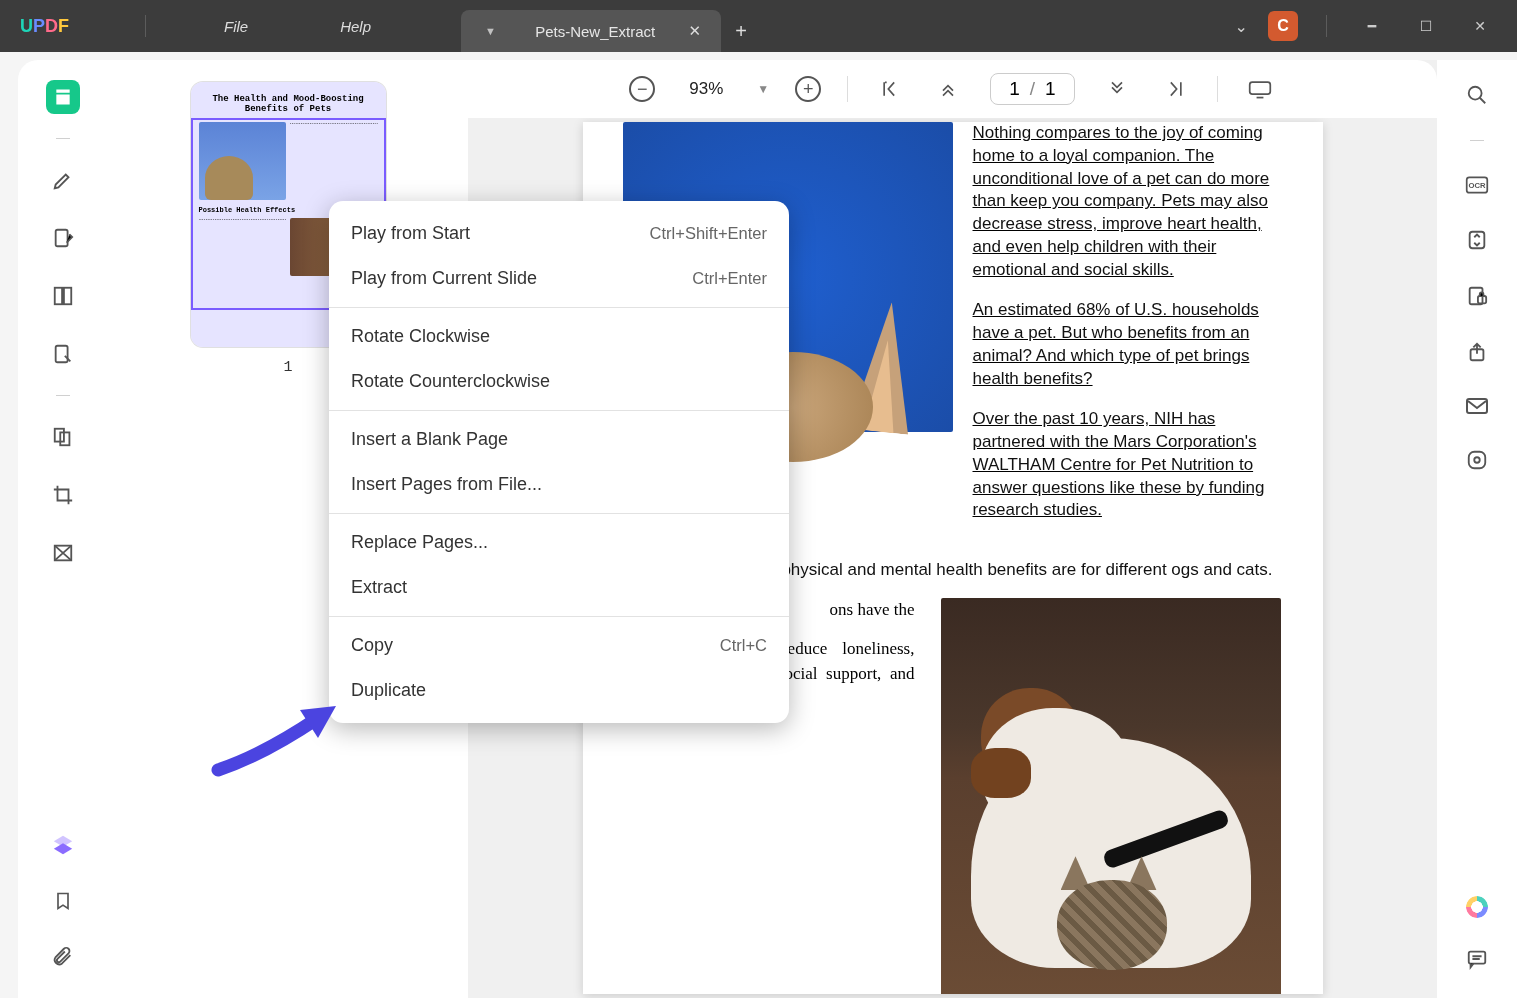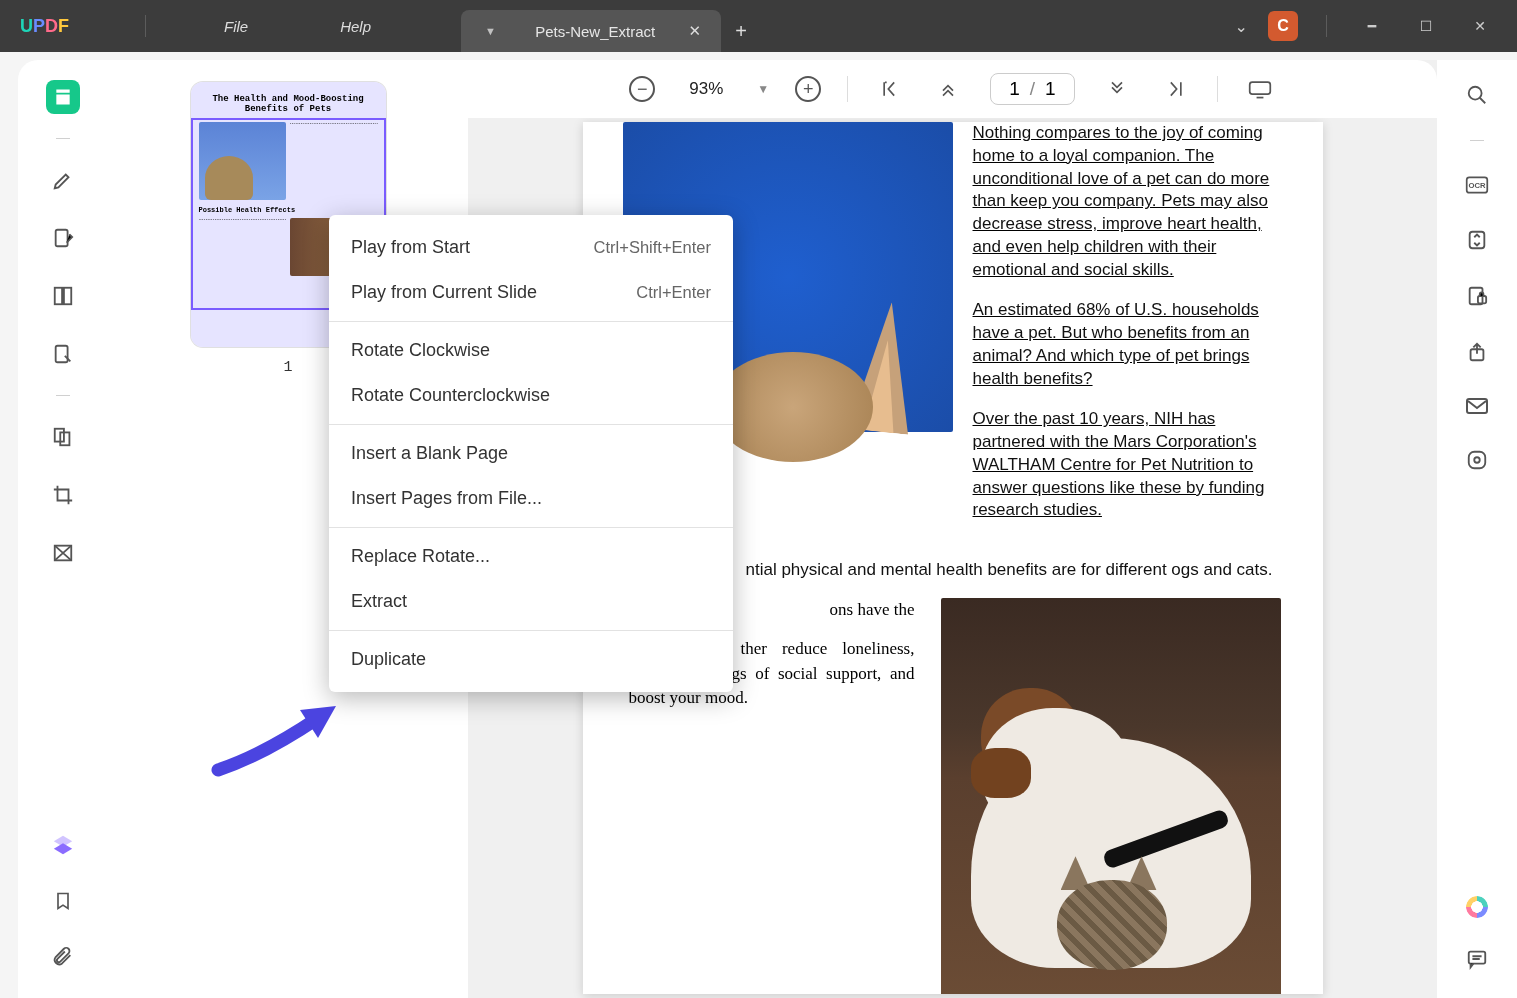--- a/index.html
+++ b/index.html
@@ -102,22 +102,22 @@
   .sidebar-right .sr-small-div { width:14px; height:1px; background:#d0d0d0; }
   .sidebar-right .sr-bottom { margin-top:auto; padding-bottom:28px; display:flex; flex-direction:column; gap:30px; align-items:center; }
   .sr-logo { width:22px; height:22px; border-radius:50%;
     background: conic-gradient(#4cd1bd 0 25%, #7b8bff 25% 50%, #ff7aa0 50% 75%, #ffd166 75% 100%);
     mask: radial-gradient(circle, transparent 36%, #000 38%);
     -webkit-mask: radial-gradient(circle, transparent 36%, #000 38%);
   }
 
   
   .context-menu {
-    position:absolute; left:329px; top:215px; width:404px; background:#fff;
-    border-radius:6px; box-shadow:0 6px 26px rgba(0,0,0,.28); padding:10px 0;
+    position:absolute; left:329px; top:201px; width:460px; background:#fff;
+    border-radius:14px; box-shadow:0 6px 26px rgba(0,0,0,.28); padding:10px 0;
     z-index:500;
   }
   .cm-item {
     display:flex; align-items:center; justify-content:space-between; padding:12px 22px;
     font-size:18px; color:#333; cursor:pointer;
   }
   .cm-shortcut { color:#666; font-size:16.5px; }
   .cm-div { height:1px; background:#e2e2e2; margin:6px 0; }
 
   
@@ -407,26 +407,30 @@
     </div>
     <div class="cm-div"></div>
     <div class="cm-item">
       <span>Insert a Blank Page</span>
     </div>
     <div class="cm-item">
       <span>Insert Pages from File...</span>
     </div>
     <div class="cm-div"></div>
     <div class="cm-item">
-      <span>Replace Rotate...</span>
+      <span>Replace Pages...</span>
     </div>
     <div class="cm-item">
       <span>Extract</span>
     </div>
     <div class="cm-div"></div>
+    <div class="cm-item">
+      <span>Copy</span>
+      <span class="cm-shortcut">Ctrl+C</span>
+    </div>
     <div class="cm-item">
       <span>Duplicate</span>
     </div>
   </div>
 
 <div class="big-arrow">
   <svg width="130" height="80" viewBox="0 0 130 80">
     <path d="M10 70 Q 55 55 110 18" fill="none" stroke="#4b44e0" stroke-width="13" stroke-linecap="round"></path>
     <path d="M128 6 L92 10 L110 38 Z" fill="#4b44e0"></path>
   </svg>

